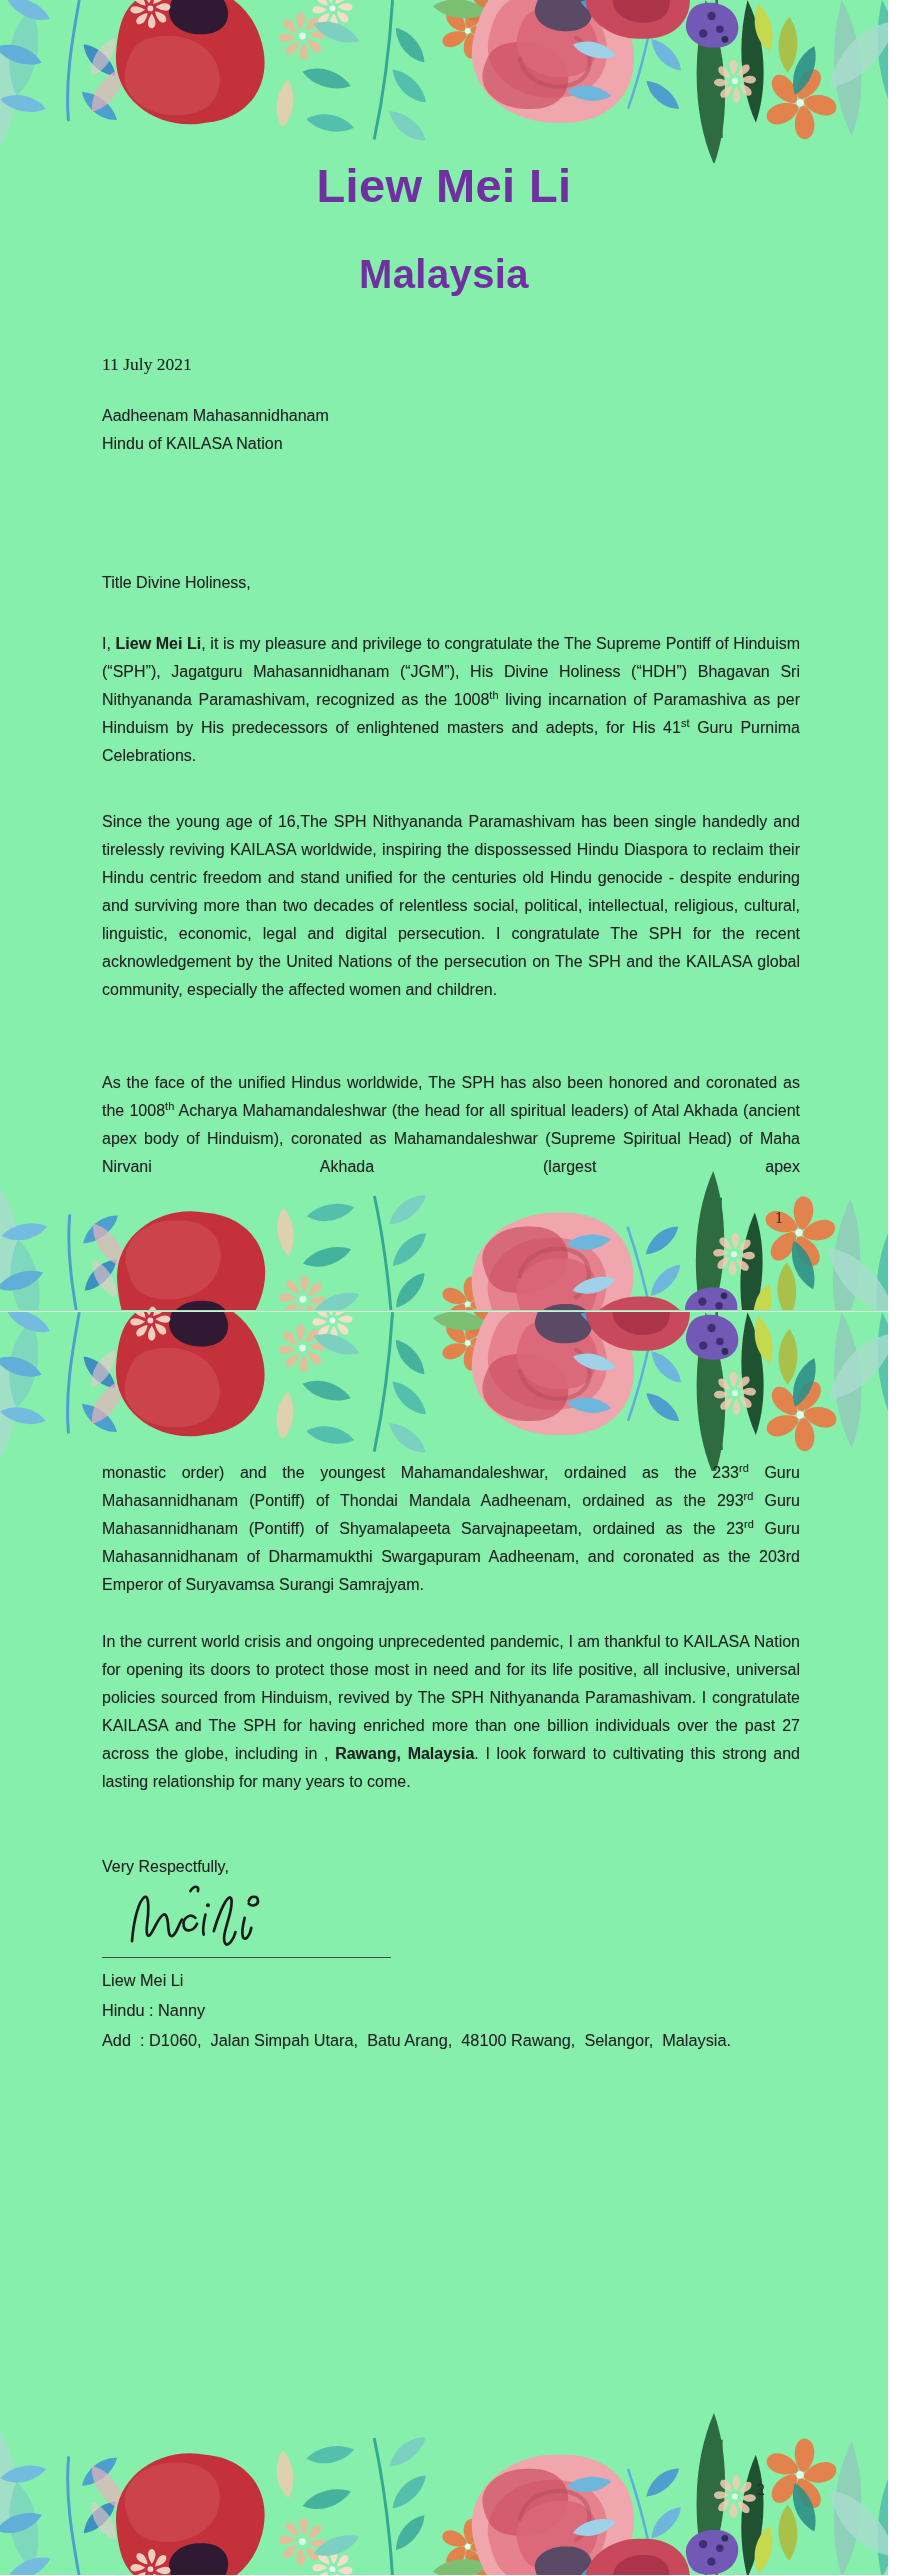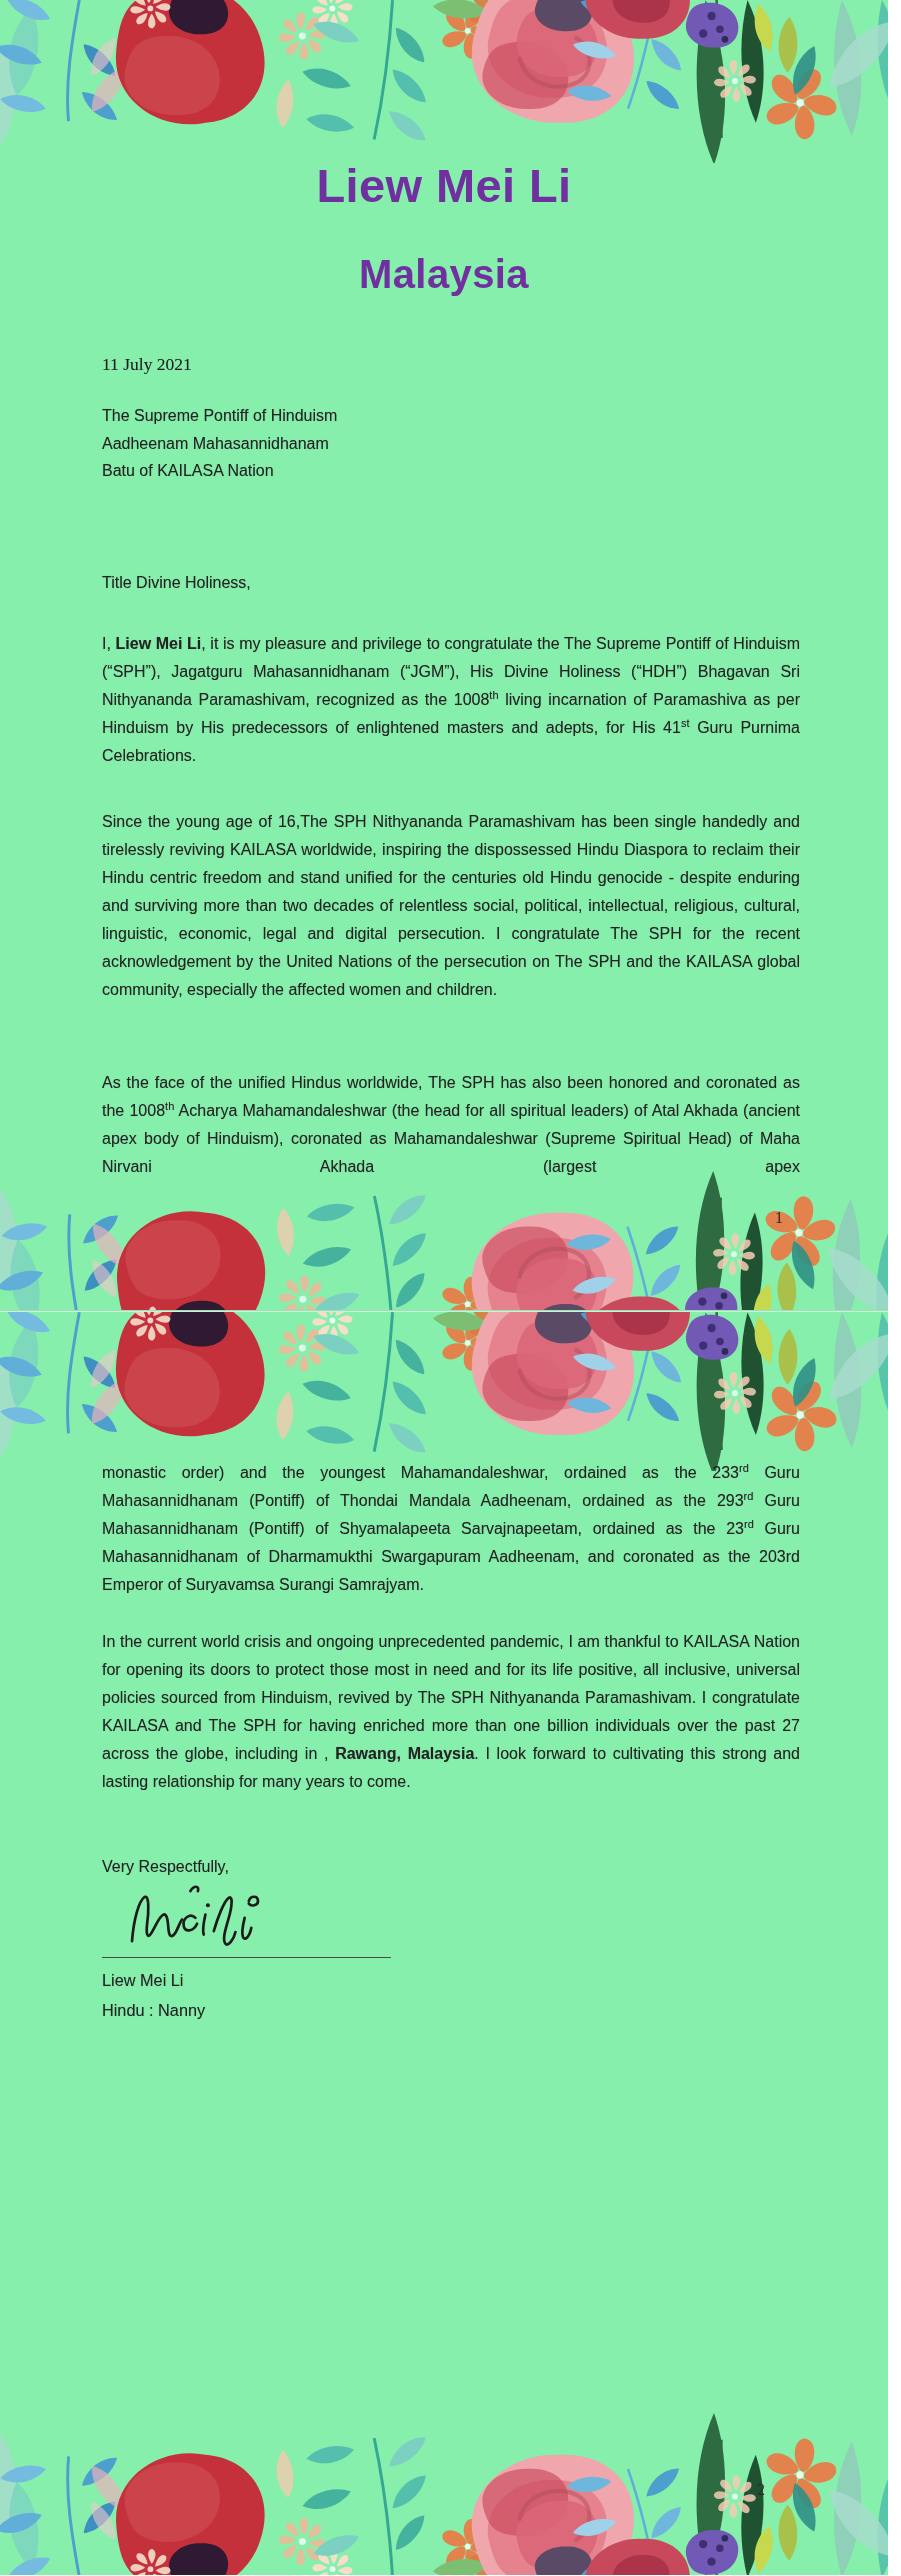--- a/index.html
+++ b/index.html
@@ -151,23 +151,22 @@
         <use href="#band-grow"></use>
       </g>
   </svg>
 
   <div class="title" id="doc-title">Liew Mei Li</div>
   <div class="title" id="doc-subtitle">Malaysia</div>
 
   <div class="dateline" style="top:354px">11 July 2021</div>
 
   <div class="block" style="top:402px">
-    <div>The Supreme Pontiff of Hinduism</div>
     <div>Aadheenam Mahasannidhanam</div>
-    <div>Batu of KAILASA Nation</div>
+    <div>Hindu of KAILASA Nation</div>
   </div>
 
   <div class="block" style="top:569px">Title Divine Holiness,</div>
 
   <div class="txt" style="top:630px"><span>I, </span><span class="b">Liew Mei Li</span><span>, it is my pleasure and privilege to congratulate the The Supreme Pontiff of Hinduism (“SPH”), Jagatguru Mahasannidhanam (“JGM”), His Divine Holiness (“HDH”) Bhagavan Sri Nithyananda Paramashivam, recognized as the 1008</span><span class="sup">th</span><span> living incarnation of Paramashiva as per Hinduism by His predecessors of enlightened masters and adepts, for His 41</span><span class="sup">st</span><span> Guru Purnima Celebrations.</span></div>
 
   <div class="txt" style="top:808px"><span>Since the young age of 16,The SPH Nithyananda Paramashivam has been single handedly and tirelessly reviving KAILASA worldwide, inspiring the dispossessed Hindu Diaspora to reclaim their Hindu centric freedom and stand unified for the centuries old Hindu genocide - despite enduring and surviving more than two decades of relentless social, political, intellectual, religious, cultural, linguistic, economic, legal and digital persecution. I congratulate The SPH for the recent acknowledgement by the United Nations of the persecution on The SPH and the KAILASA global community, especially the affected women and children.</span></div>
 
   <div class="txt lastjust" style="top:1069px"><span>As the face of the unified Hindus worldwide, The SPH has also been honored and coronated as the 1008</span><span class="sup">th</span><span> Acharya Mahamandaleshwar (the head for all spiritual leaders) of Atal Akhada (ancient apex body of Hinduism), coronated as Mahamandaleshwar (Supreme Spiritual Head) of Maha Nirvani Akhada (largest apex</span></div>
 
@@ -203,20 +202,21 @@
       <path d="M146,30 C148,23 157,23 157,30 C157,35 149,37 146,33"></path>
     </g>
     <circle cx="97" cy="35" r="2.4" fill="#1b1b1b"></circle>
   </svg>
 
   <div id="sig-underline"></div>
 
   <div class="block" id="sign-block">
     <div class="sigline">Liew Mei Li</div>
     <div class="sigline">Hindu : Nanny</div>
+    <div class="sigline">Add  : D1060,  Jalan Simpah Utara,  Batu Arang,  48100 Rawang,  Selangor,  Malaysia.</div>
   </div>
 
   <div class="pagenum" style="left:757px;top:1169px">2</div>
 
   <svg class="band" style="top:1086px;height:177px" viewBox="0 0 1080 212">
     <use href="#band-grow"></use>
   </svg>
 </div>
 
 

